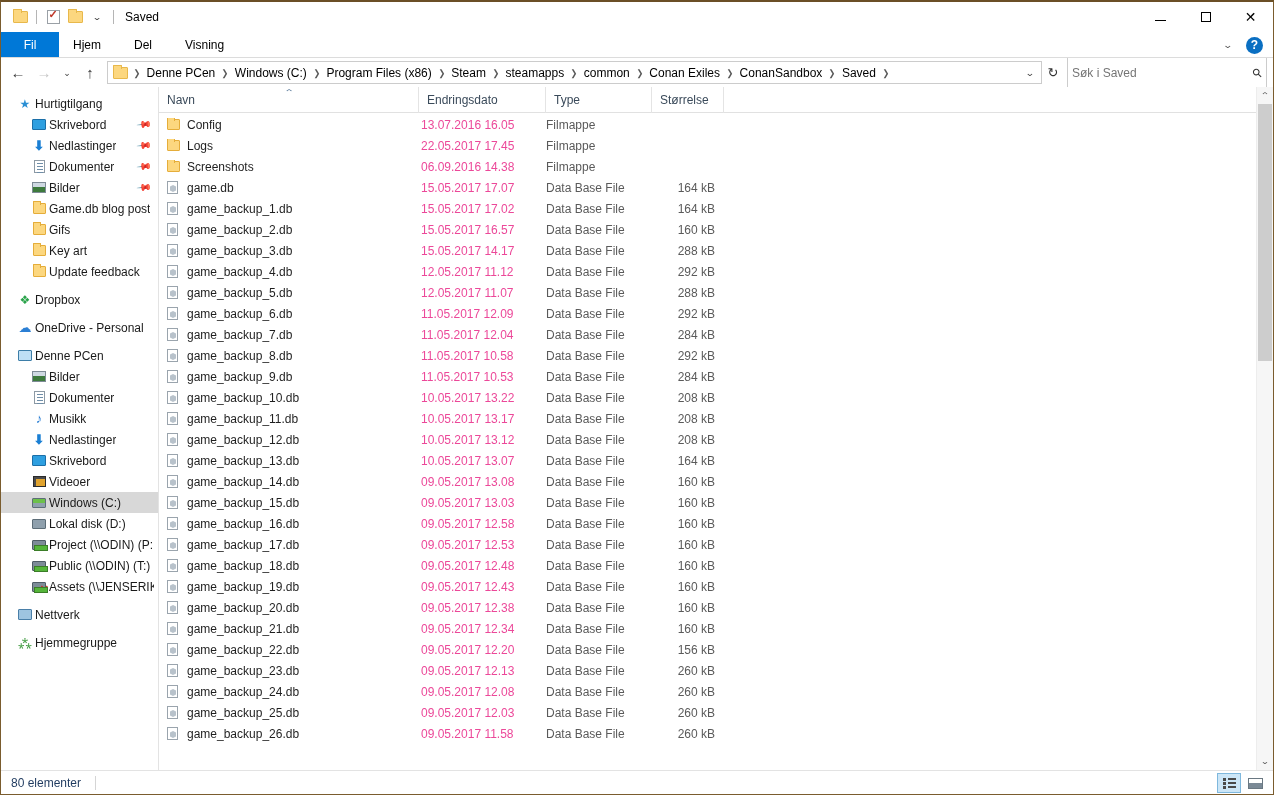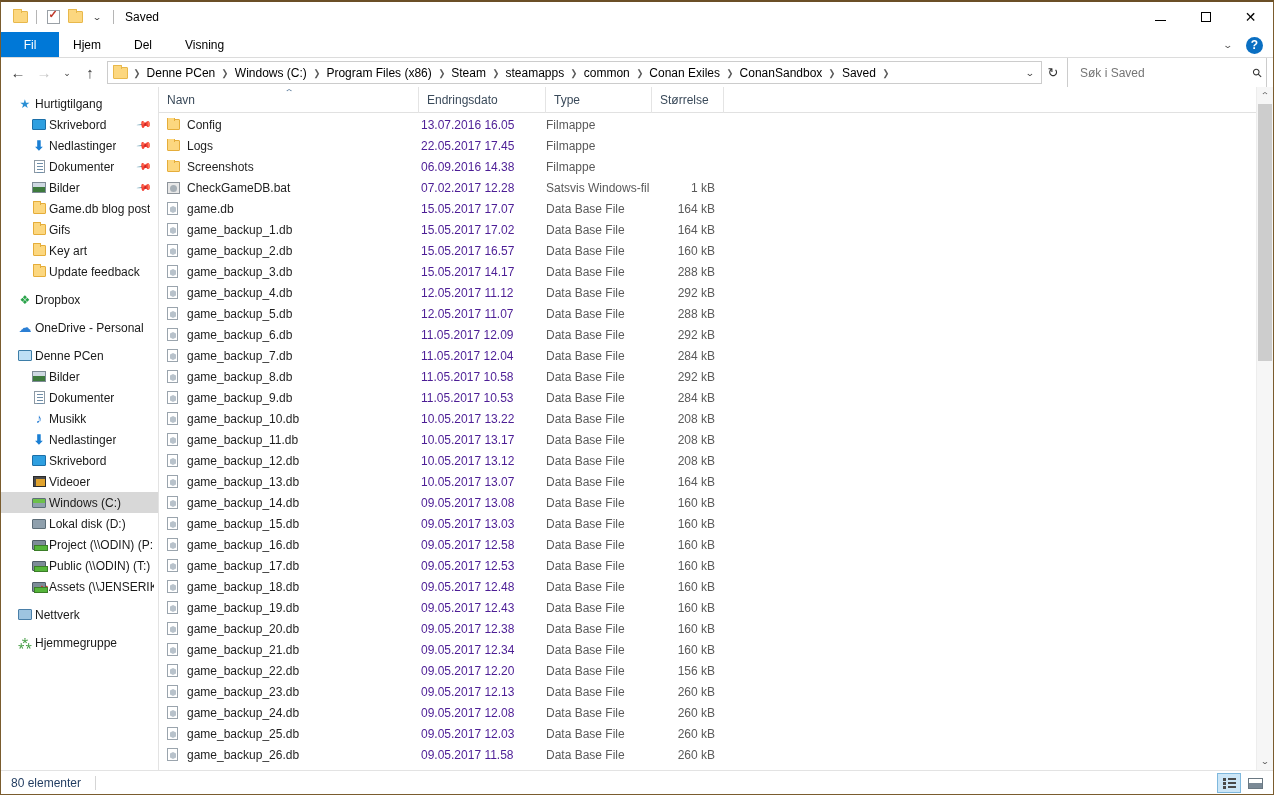--- a/index.html
+++ b/index.html
@@ -153,21 +153,21 @@
   }
   .refresh {
     width: 22px; height: 23px;
     display: flex; align-items: center; justify-content: center;
     font-size: 13px; color: #333;
   }
   .searchbox {
     width: 200px; height: 39px;
     border: 1px solid #cccccc; background: #fff;
     display: flex; align-items: center;
-    padding: 0 4px 0 12px;
+    padding: 0 4px 0 4px;
     margin-left: 3px;
   }
   .searchbox input {
     flex: 1; border: none; outline: none;
     font-size: 12px; color: #555;
     font-family: "Liberation Sans", sans-serif;
     background: transparent;
   }
   .search-ico { font-size: 12px; color: #333; transform: rotate(-45deg); }
 
@@ -326,21 +326,21 @@
     padding-top: 1px;
   }
   .row {
     height: 21px;
     display: flex; align-items: center;
     font-size: 12px;
     color: #1f1f1f;
   }
   .cell { overflow: hidden; white-space: nowrap; flex-shrink: 0; }
   .c-name-cell { width: 260px; display: flex; align-items: center; padding-left: 8px; position: relative;}
-  .c-date-cell { width: 127px; color: #4c1d95; padding-left: 2px;}
+  .c-date-cell { width: 127px; color: #ec4899; padding-left: 2px;}
   .c-type-cell { width: 106px; color: #5a5a5a; }
   .c-size-cell { width: 72px; color: #5a5a5a; text-align: right; padding-right: 9px; }
   .rowico { width: 20px; min-width: 20px; display: flex; align-items: center; }
   .ic-db {
     width: 11px; height: 13px; background: #fff;
     border: 1px solid #9aa4ad; position: relative;
   }
   .ic-db::after {
     content:""; position:absolute; right:1px; top:3px;
     width:6px; height:7px;
@@ -715,31 +715,20 @@
               </span>
               <span>Screenshots</span>
             </div>
             <div class="cell c-date-cell">06.09.2016 14.38</div>
             <div class="cell c-type-cell">Filmappe</div>
             <div class="cell c-size-cell"></div>
           </div>
           <div class="row">
             <div class="cell c-name-cell">
               <span class="rowico">
-                <span class="ic-bat"></span>
-              </span>
-              <span>CheckGameDB.bat</span>
-            </div>
-            <div class="cell c-date-cell">07.02.2017 12.28</div>
-            <div class="cell c-type-cell">Satsvis Windows-fil</div>
-            <div class="cell c-size-cell">1 kB</div>
-          </div>
-          <div class="row">
-            <div class="cell c-name-cell">
-              <span class="rowico">
                 <span class="ic-db"></span>
               </span>
               <span>game.db</span>
             </div>
             <div class="cell c-date-cell">15.05.2017 17.07</div>
             <div class="cell c-type-cell">Data Base File</div>
             <div class="cell c-size-cell">164 kB</div>
           </div>
           <div class="row">
             <div class="cell c-name-cell">

